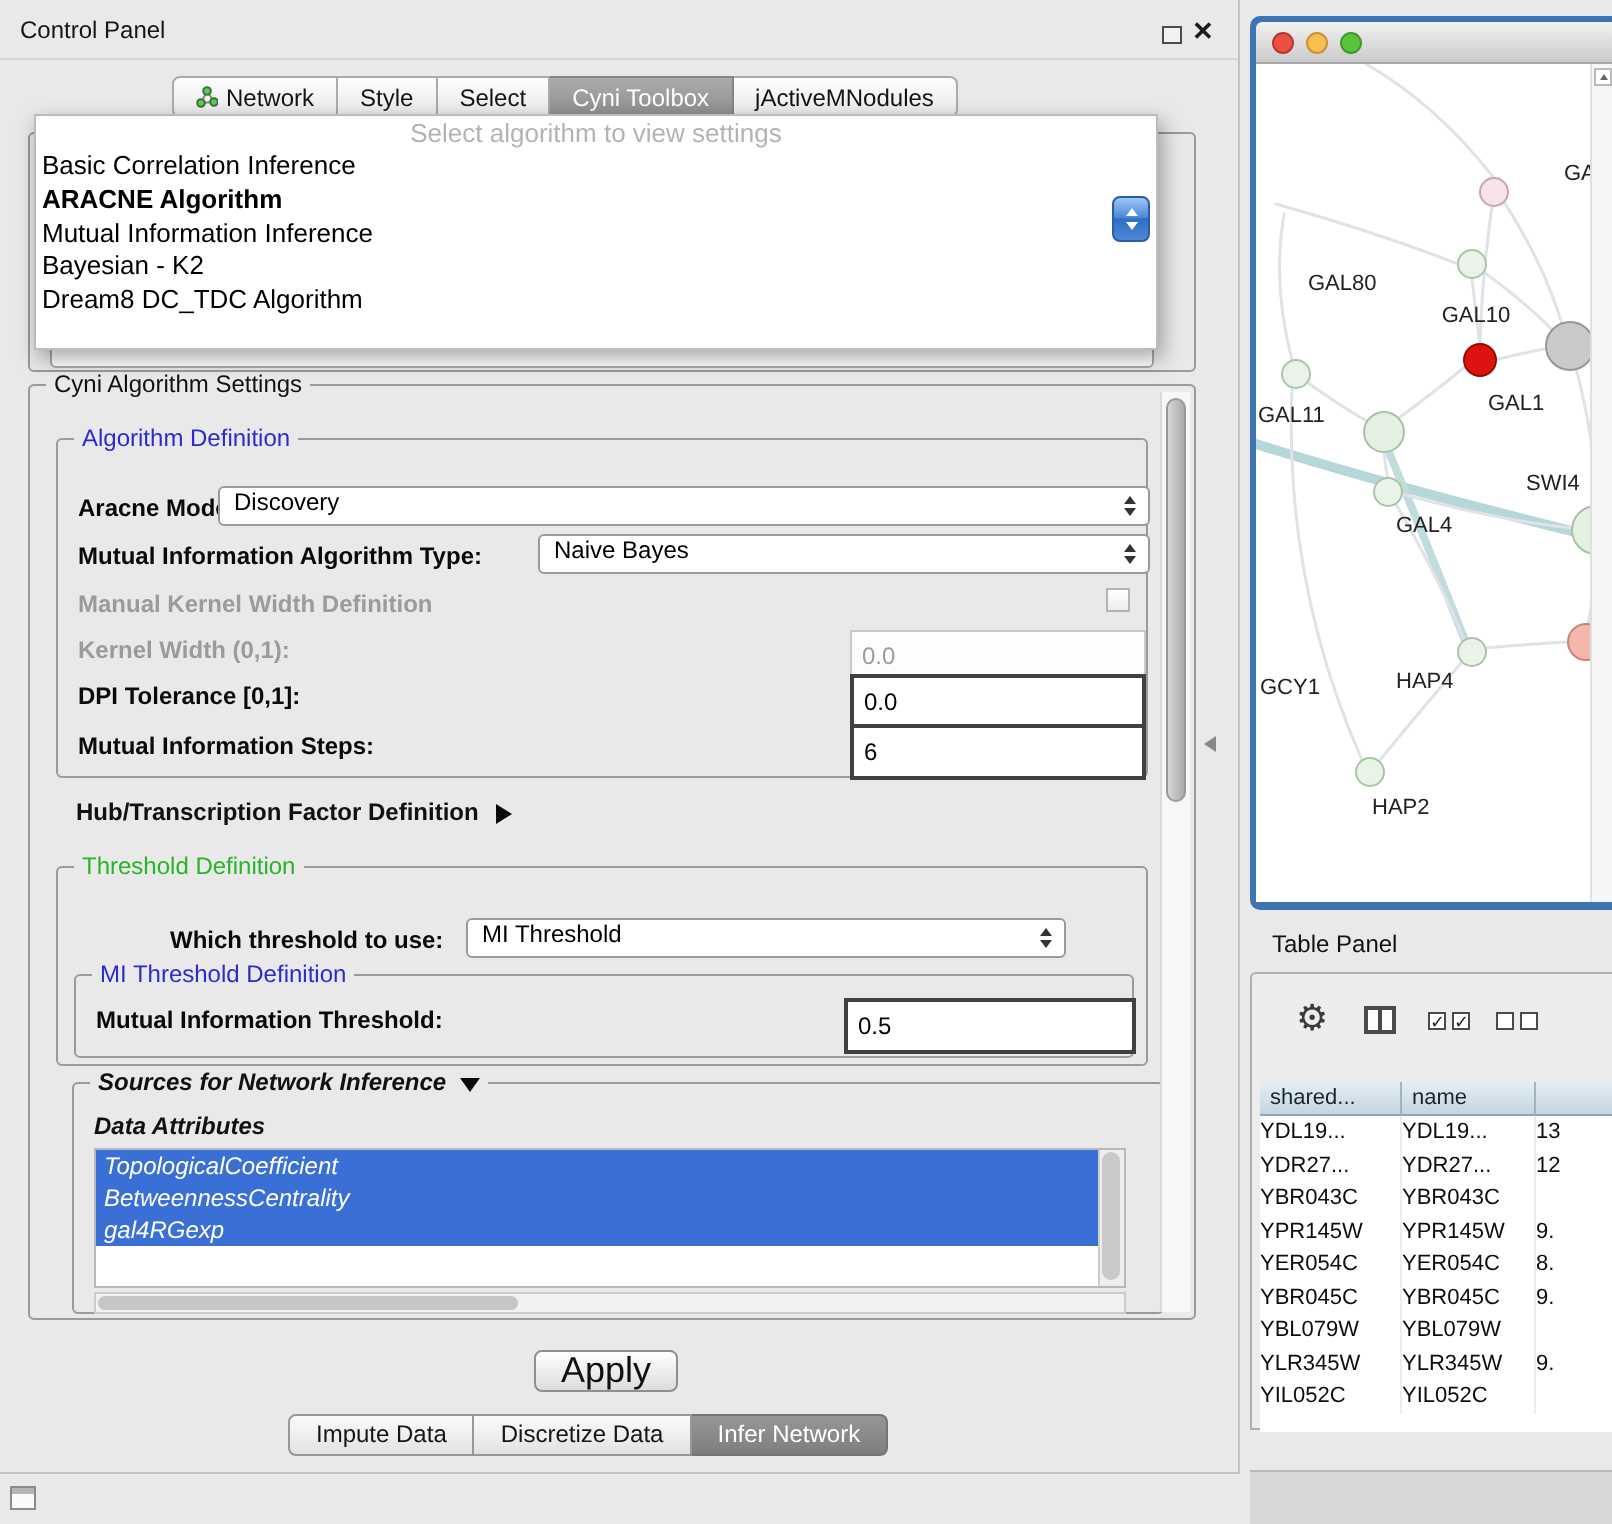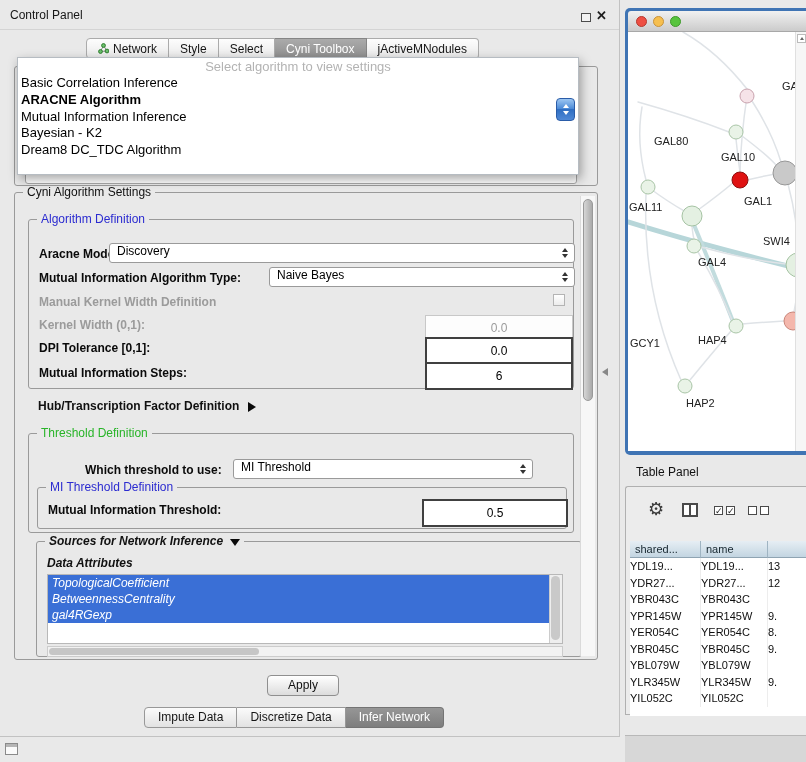--- a/index.html
+++ b/index.html
@@ -53,21 +53,21 @@
     background:linear-gradient(90deg,#d6d6d6,#aaaaaa); border:1px solid #999; border-radius:6px; }
   #alg-def-group { left:13px; top:26px; width:546px; height:170px; }
   .flabel { position:absolute; font-weight:bold; font-size:12px; color:#0a0a0a; white-space:nowrap; }
   .flabel.dim { color:#9b9b9b; }
   .combo { position:absolute; height:20px; background:#fff; border:1px solid #9a9a9a; border-radius:3px;
     display:flex; }
   .combo-text { flex:1; padding-left:7px; font-size:12px; color:#000; }
   .combo-step { width:14px; display:flex; flex-direction:column; align-items:center; justify-content:center; gap:2px; margin-right:2px; }
   .tri-up { width:0;height:0;border-left:3px solid transparent;border-right:3px solid transparent;border-bottom:4px solid #333; }
   .tri-dn { width:0;height:0;border-left:3px solid transparent;border-right:3px solid transparent;border-top:4px solid #333; }
-  .tfield { position:absolute; text-align:center; padding:12px 5px; font-family:"Liberation Sans", sans-serif; font-size:12px; }
+  .tfield { position:absolute; text-align:left; padding:12px 5px; font-family:"Liberation Sans", sans-serif; font-size:12px; }
   .tfield.dim { color:#9b9b9b; border:1px solid #c8c8c8; background:#fdfdfd; height:17px; }
   .tfield.strong { color:#000; border:2px solid #404040; background:#fff; height:19px; }
   #manual-kernel-checkbox { position:absolute; left:524px; top:74px; width:12px; height:12px;
     border:1px solid #b4b4b4; background:linear-gradient(#ffffff,#ececec); }
   #hub-row { position:absolute; left:23px; top:206px; font-weight:bold; font-size:12px; }
   .tri-right { display:inline-block; width:0;height:0;border-top:5px solid transparent;border-bottom:5px solid transparent;border-left:8px solid #0a0a0a; margin-left:9px; vertical-align:-2px; }
   #threshold-group { left:13px; top:240px; width:546px; height:100px; }
   #mi-group { left:8px; top:53px; width:530px; height:42px; }
   #sources-group { left:21px; top:348px; width:546px; height:116px;font-style:italic; }
   .tri-dn-lg { display:inline-block; width:0;height:0;border-left:5px solid transparent;border-right:5px solid transparent;border-top:7px solid #0a0a0a; margin-left:7px; vertical-align:-1px; }
@@ -75,21 +75,21 @@
   #attr-list { position:absolute; left:10px; top:32px; width:516px; height:70px;
     background:#fff; border:1px solid #b8b8b8; overflow:hidden; }
   .attr-item { height:16px; line-height:16px; padding-left:4px; width:calc(100% - 13px);
     background:#3a6fd6; color:#ffffff; font-size:12px; white-space:nowrap; }
   #attr-vscroll { position:absolute; right:0; top:0; bottom:0; width:13px; background:#eeeeee; border-left:1px solid #cccccc; }
   #attr-vthumb { position:absolute; left:1px; top:1px; width:9px; height:64px; background:#c9c9c9; border-radius:5px; }
   #attr-hscroll { position:absolute; left:10px; top:104px; width:516px; height:11px; background:#f2f2f2; border:1px solid #cccccc; }
   #attr-hthumb { position:absolute; left:1px; top:1px; width:210px; height:7px; background:#c6c6c6; border-radius:4px; }
   #apply-btn { position:absolute; left:267px; top:675px; width:72px; height:21px;
     background:linear-gradient(#ffffff,#dcdcdc); border:1px solid #8f8f8f; border-radius:4px;
-    font-size:12px; text-align:center; line-height:19px; }
+    font-size:18px; text-align:center; line-height:19px; }
   #bottom-tabs { position:absolute; left:144px; top:707px; display:flex; height:21px; }
   .btab { padding:0 13px; line-height:19px; font-size:12px; color:#151515;
     background:linear-gradient(#fbfbfb,#e2e2e2); border:1px solid #989898; border-left:none; }
   .btab:first-child { border-left:1px solid #989898; border-radius:4px 0 0 4px; }
   .btab:last-child { border-radius:0 4px 4px 0; }
   .btab.active { background:linear-gradient(#969696,#7e7e7e); color:#fff; border-color:#747474; }
   #splitter-arrow { position:absolute; left:602px; top:368px; width:0; height:0;
     border-top:4px solid transparent; border-bottom:4px solid transparent; border-right:6px solid #888; }
   #cp-corner-icon { position:absolute; left:5px; top:743px; width:13px; height:12px;
     border:1px solid #8a8a8a; background:#fafafa; }

